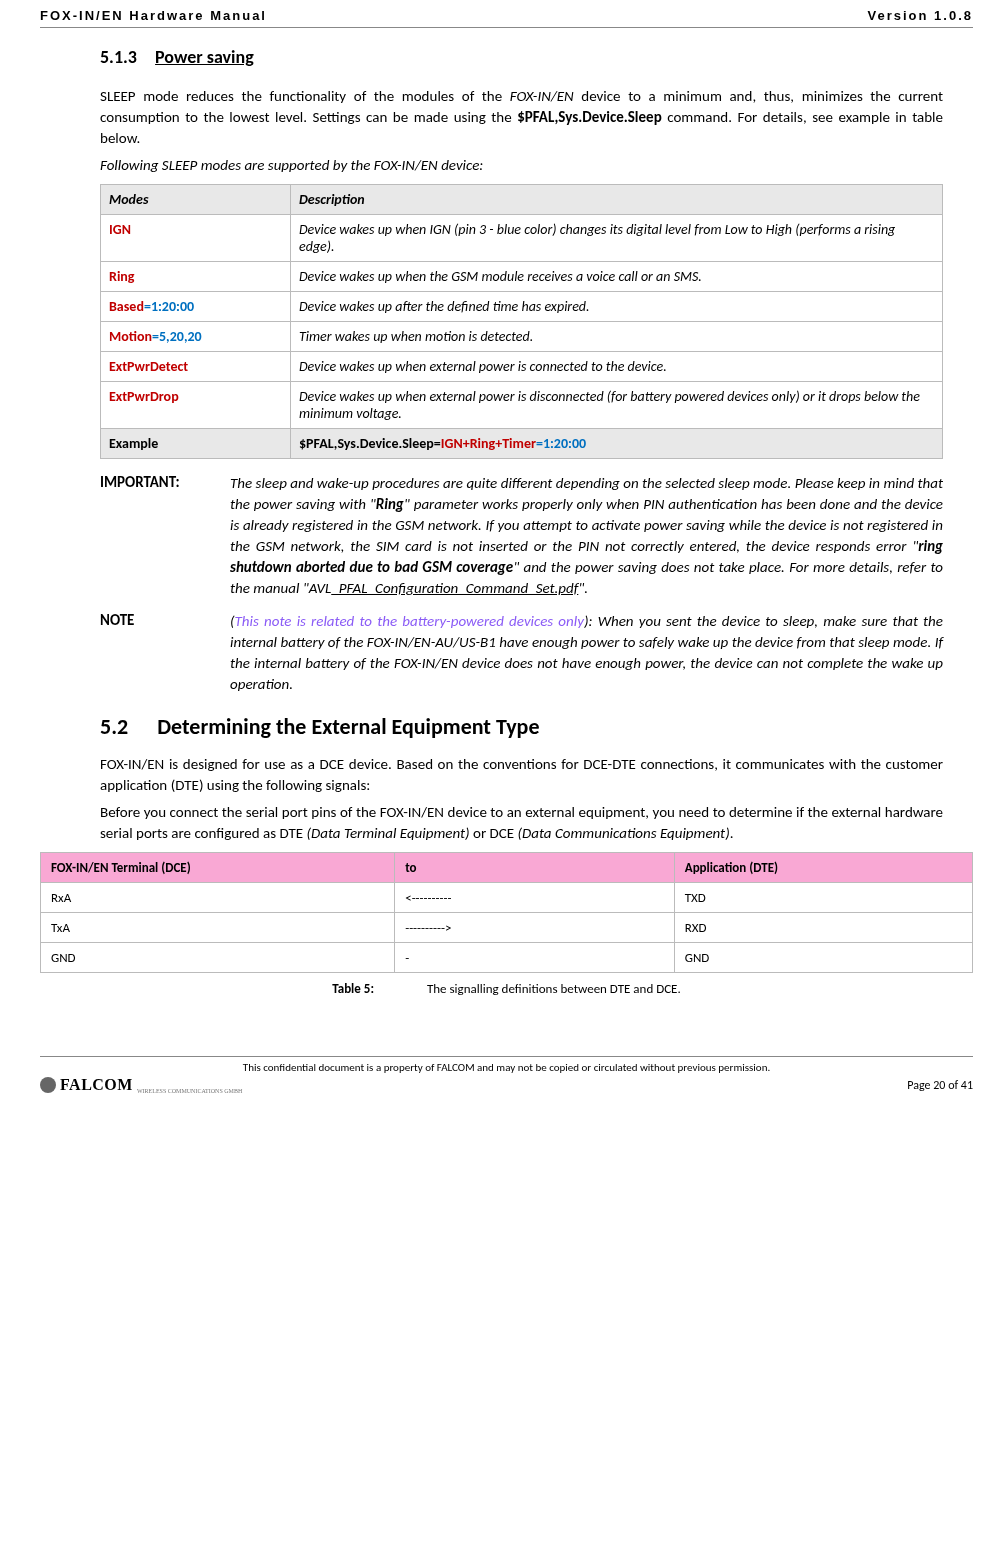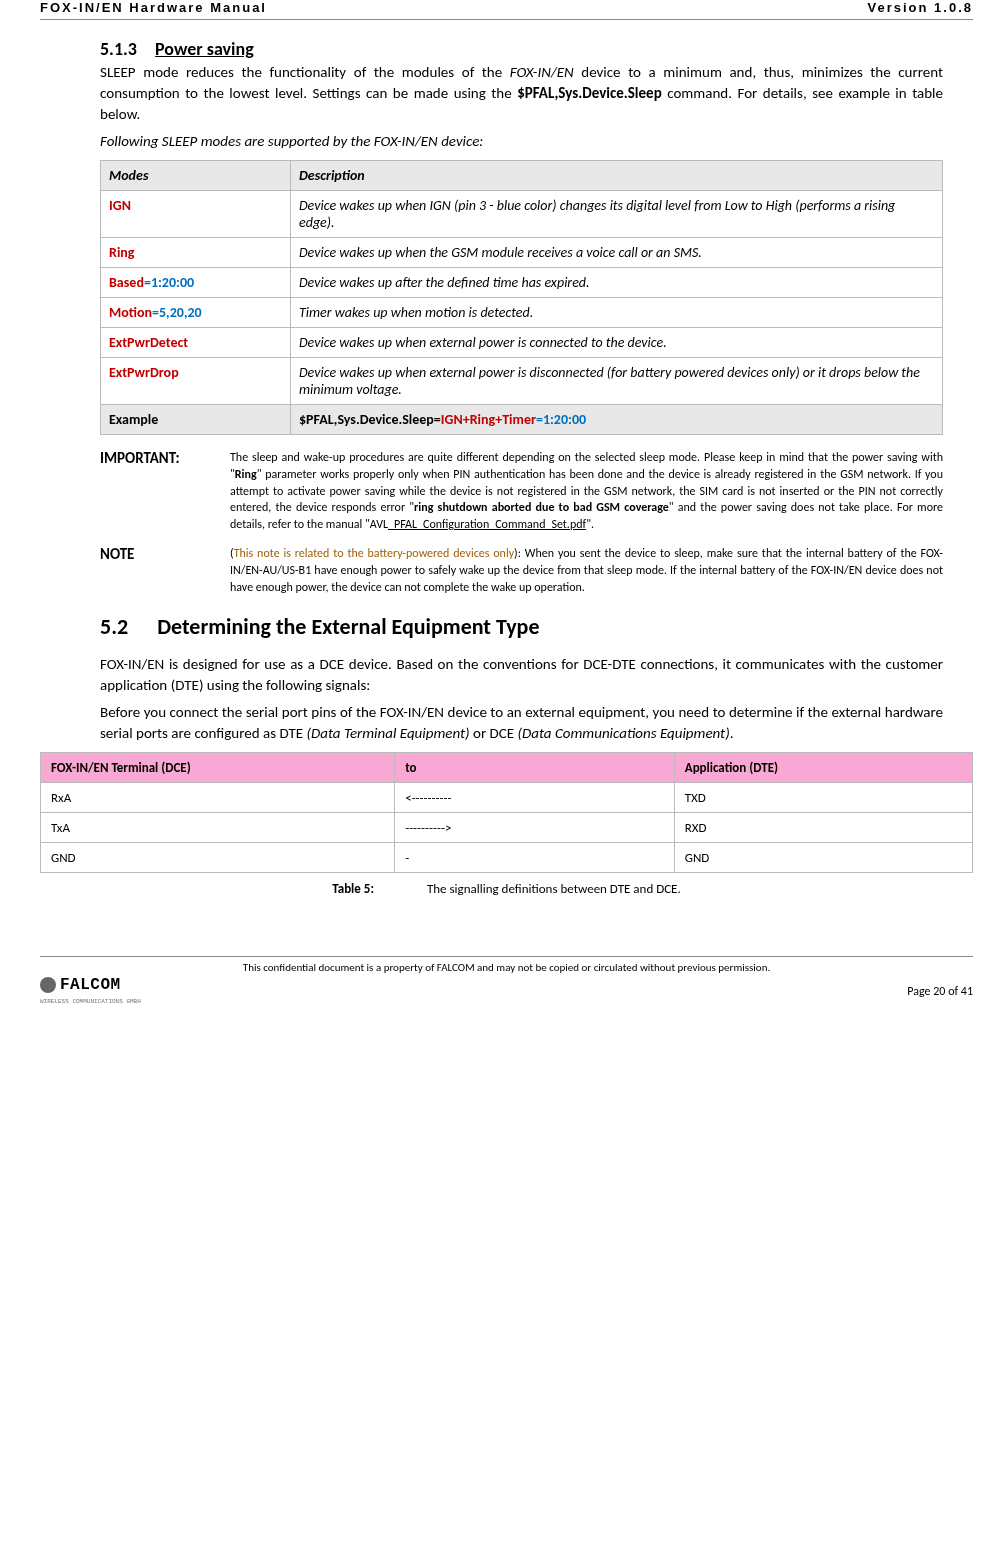--- a/index.html
+++ b/index.html
@@ -15,31 +15,31 @@
     .page {
       padding: 0 30px 0 40px;
     }
     .top-header {
       display: flex;
       justify-content: space-between;
       font-family: 'Arial Black', Arial, sans-serif;
       font-size: 13px;
       letter-spacing: 2px;
       font-weight: bold;
-      padding: 0 0 4px 0;
+      padding: 8px 0 4px 0;
       border-bottom: 1px solid #888;
       margin-bottom: 18px;
     }
     .content {
       padding: 0 30px 0 60px;
     }
     .h3 {
       font-size: 18px;
       font-weight: bold;
-      margin-bottom: 2px;
+      margin-bottom: 18px;
     }
     .h3 .num { margin-right: 14px; }
     .h3 .title { text-decoration: underline; }
     .body-text {
       font-size: 15px;
       line-height: 1.4;
       text-align: justify;
       margin-bottom: 6px;
     }
     .italic { font-style: italic; }
@@ -74,26 +74,27 @@
       margin-bottom: 12px;
     }
     .note-label {
       width: 130px;
       flex-shrink: 0;
       font-weight: bold;
       font-size: 15px;
     }
     .note-body {
       flex: 1;
-      font-size: 12px;
+      font-size: 15px;
       line-height: 1.4;
       text-align: justify;
+      font-style: italic;
     }
     .underline-link { text-decoration: underline; }
-    .redtext { color: #a16207; }
+    .redtext { color: #8b5cf6; }
     .h2 {
       font-size: 22px;
       font-weight: bold;
       margin: 18px 0 14px 0;
     }
     .h2 .num { margin-right: 24px; }
     table.signals {
       width: 100%;
       border-collapse: collapse;
       margin: 8px 0 6px 0;
@@ -126,28 +127,28 @@
       font-size: 11px;
     }
     .footer-row {
       display: flex;
       justify-content: space-between;
       align-items: center;
       margin-top: 2px;
       padding-bottom: 8px;
     }
     .logo {
-      font-family: Liberation Mono, monospace;
+      font-family: Liberation Serif, serif;
       font-size: 16px;
       font-weight: bold;
       letter-spacing: 0.5px;
       display: flex;
-      align-items: flex-start;
+      align-items: flex-end;
       gap: 4px;
-      flex-direction: column;
+      flex-direction: row;
     }
     .logo-main {
       display: flex;
       align-items: center;
       gap: 4px;
     }
     .logo-globe {
       width: 16px; height: 16px; border-radius: 50%;
       background: #666;
       display: inline-block;

